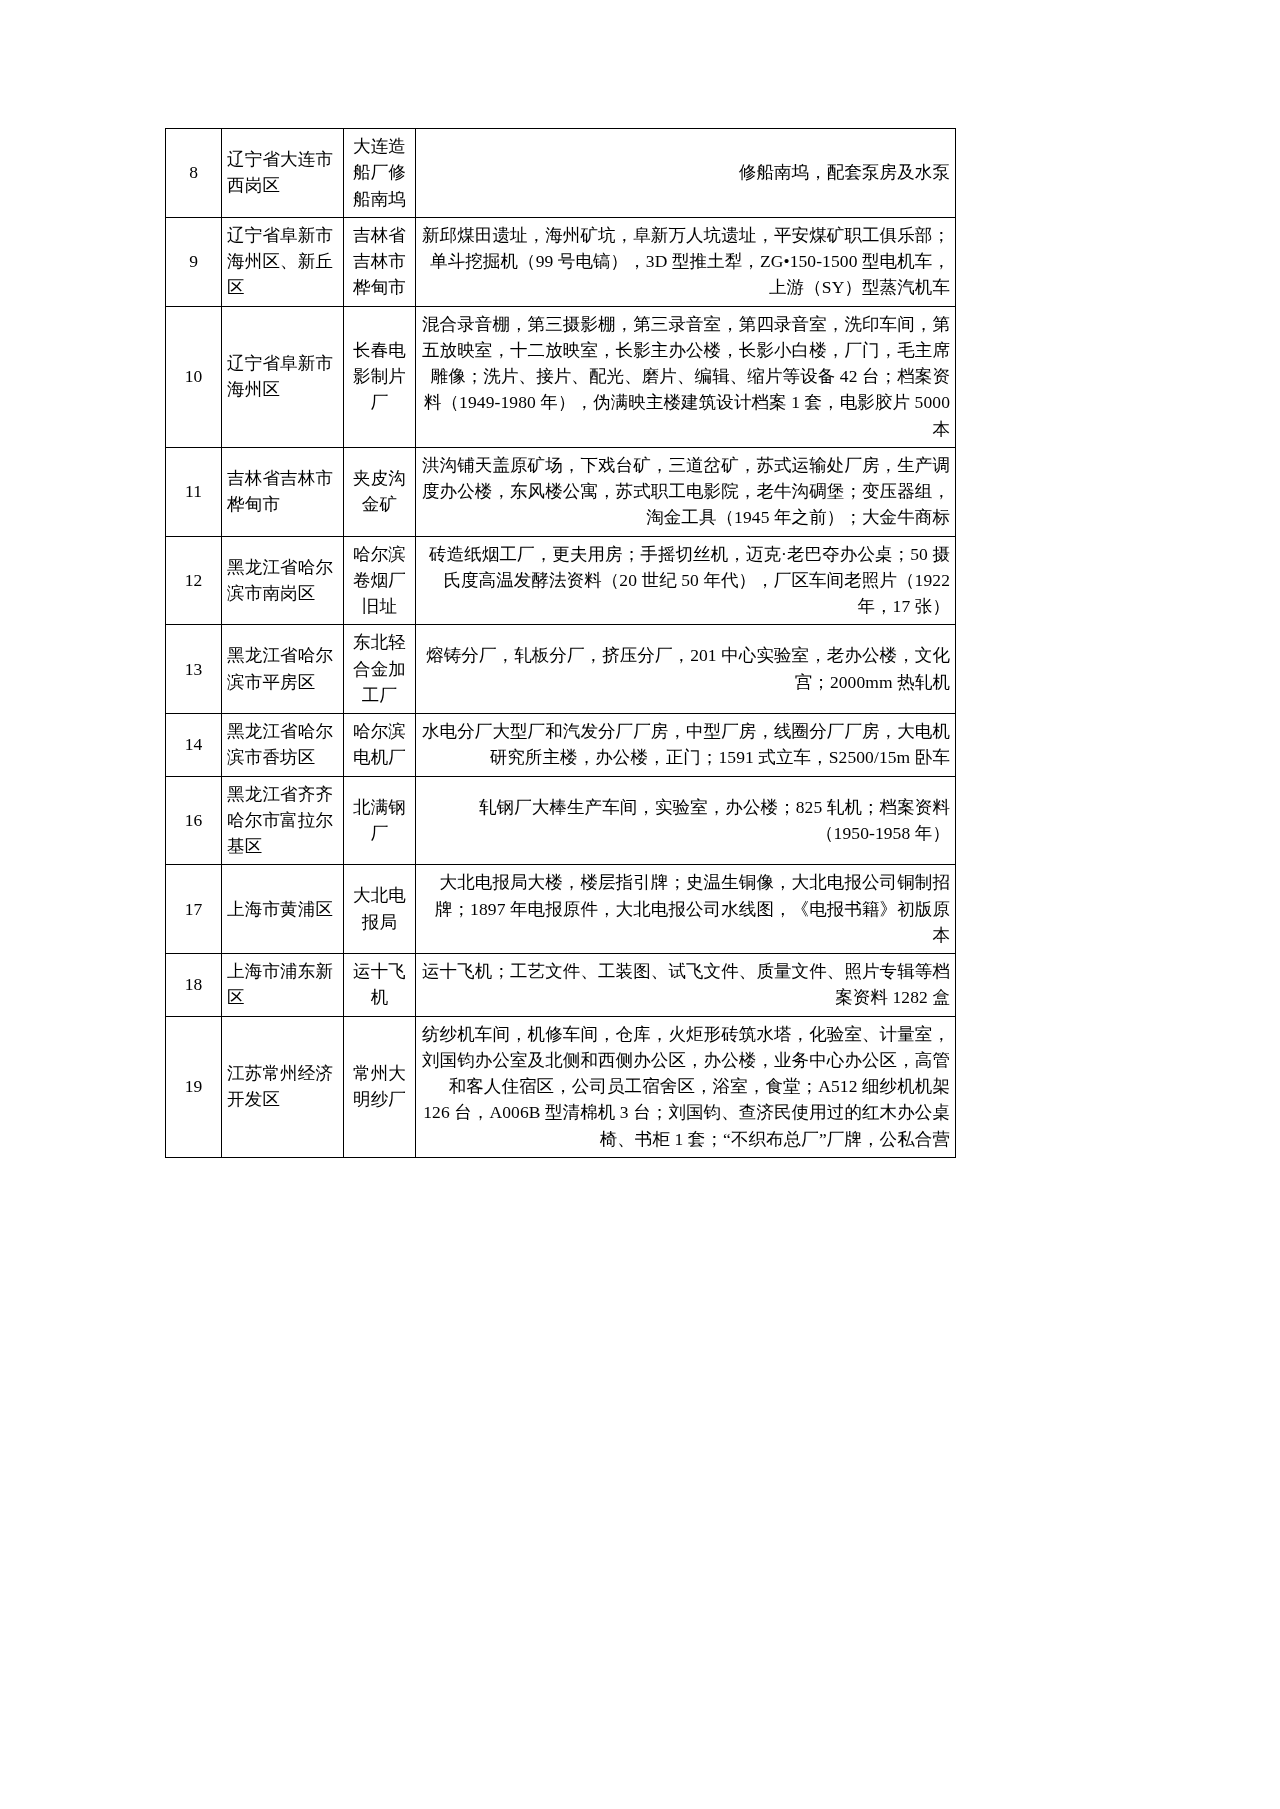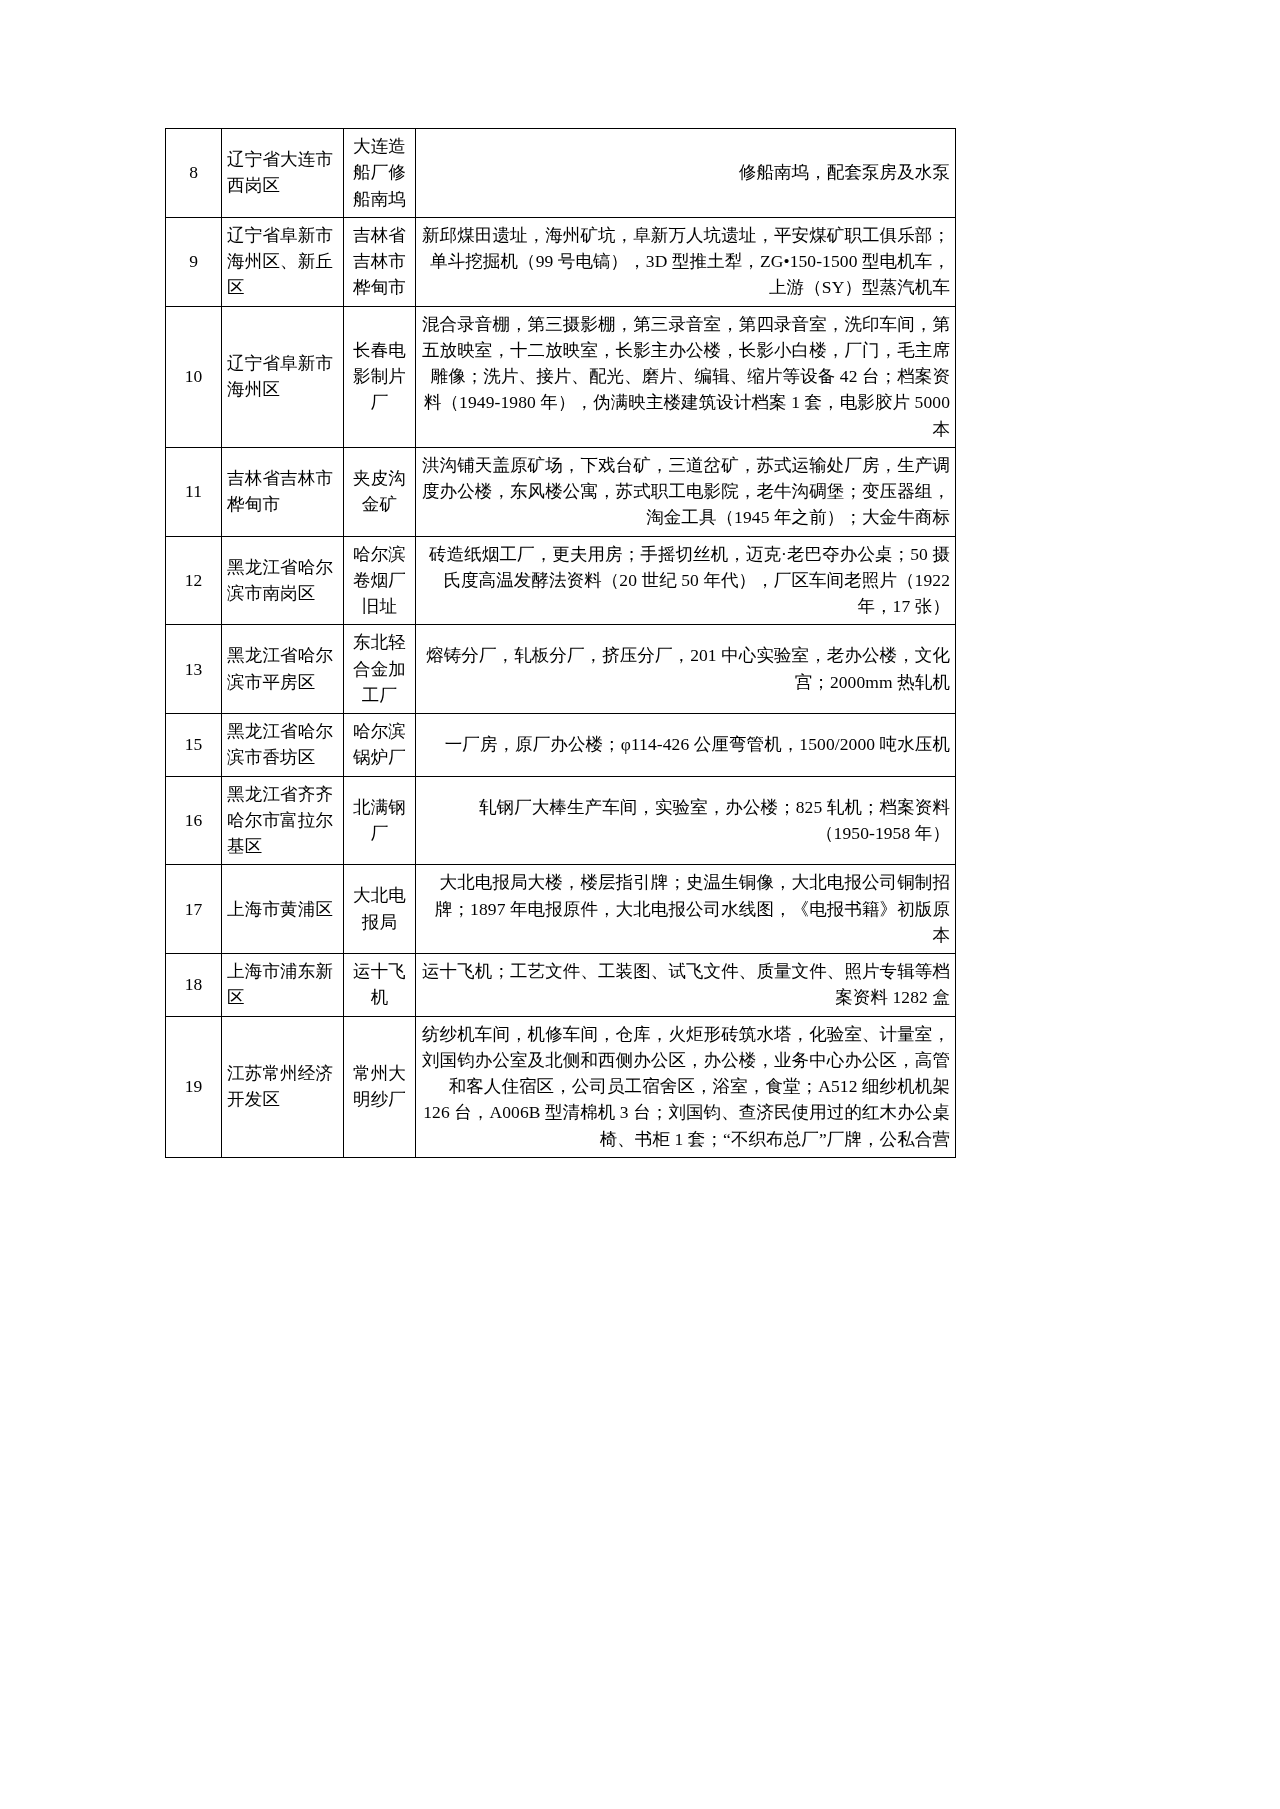--- a/index.html
+++ b/index.html
@@ -97,24 +97,24 @@
         <td class="name">哈尔滨卷烟厂旧址</td>
         <td class="desc">砖造纸烟工厂，更夫用房；手摇切丝机，迈克·老巴夺办公桌；50 摄氏度高温发酵法资料（20 世纪 50 年代），厂区车间老照片（1922 年，17 张）</td>
       </tr>
       <tr>
         <td class="num">13</td>
         <td class="loc">黑龙江省哈尔滨市平房区</td>
         <td class="name">东北轻合金加工厂</td>
         <td class="desc">熔铸分厂，轧板分厂，挤压分厂，201 中心实验室，老办公楼，文化宫；2000mm 热轧机</td>
       </tr>
       <tr>
-        <td class="num">15</td>
+        <td class="num">14</td>
         <td class="loc">黑龙江省哈尔滨市香坊区</td>
-        <td class="name">哈尔滨锅炉厂</td>
-        <td class="desc">一厂房，原厂办公楼；φ114-426 公厘弯管机，1500/2000 吨水压机</td>
+        <td class="name">哈尔滨电机厂</td>
+        <td class="desc">水电分厂大型厂和汽发分厂厂房，中型厂房，线圈分厂厂房，大电机研究所主楼，办公楼，正门；1591 式立车，S2500/15m 卧车</td>
       </tr>
       <tr>
         <td class="num">16</td>
         <td class="loc">黑龙江省齐齐哈尔市富拉尔基区</td>
         <td class="name">北满钢厂</td>
         <td class="desc">轧钢厂大棒生产车间，实验室，办公楼；825 轧机；档案资料（1950-1958 年）</td>
       </tr>
       <tr>
         <td class="num">17</td>
         <td class="loc">上海市黄浦区</td>

